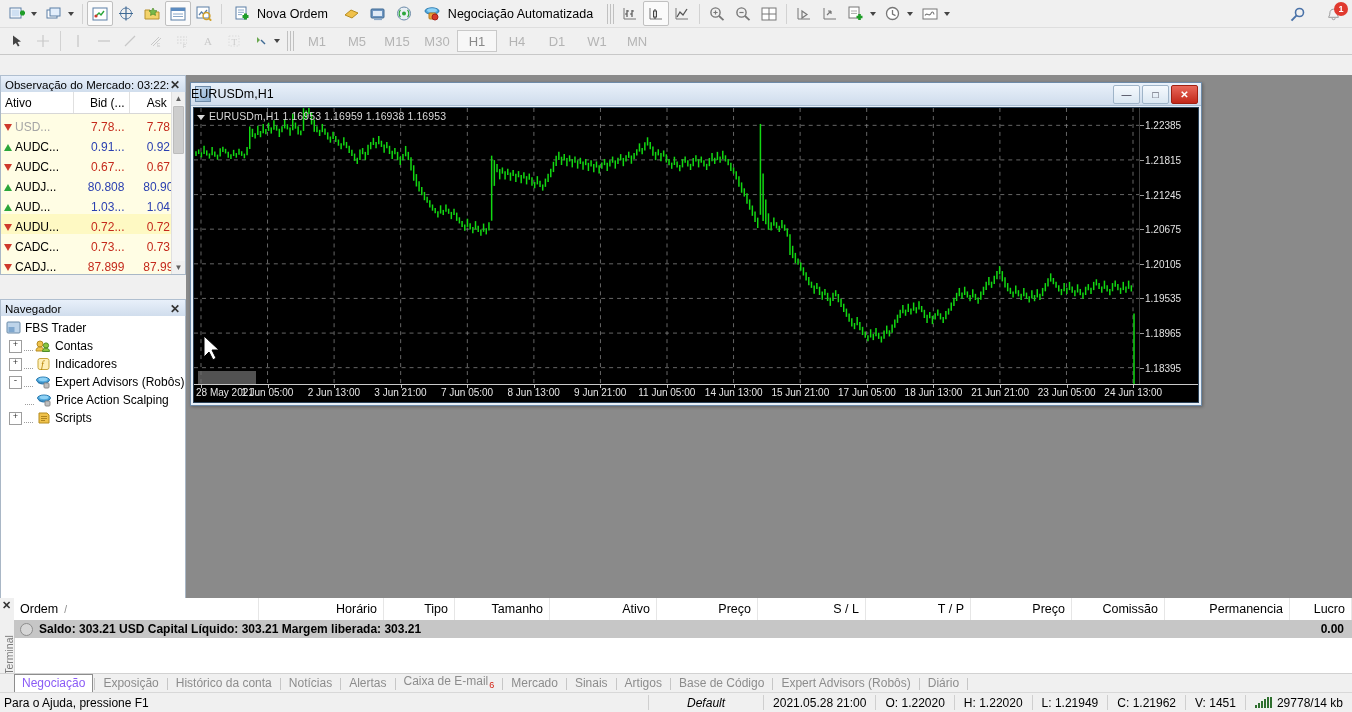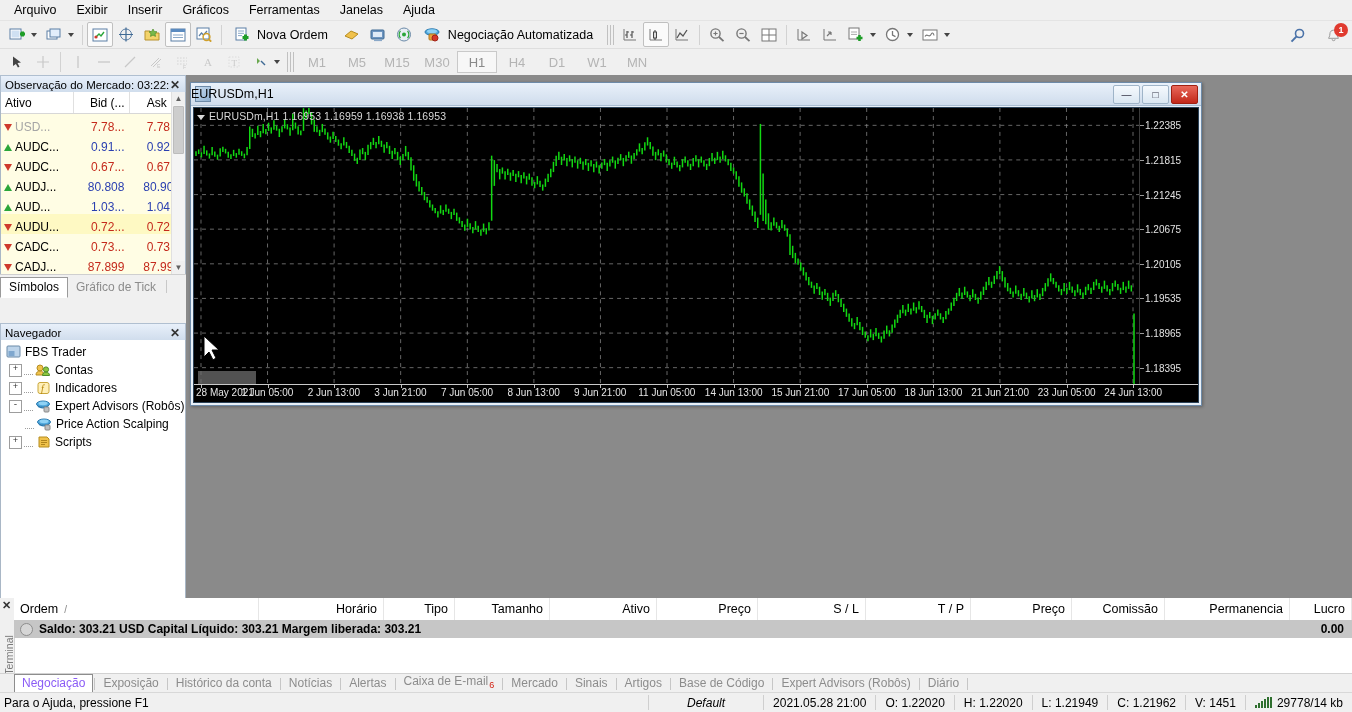--- a/index.html
+++ b/index.html
@@ -91,21 +91,21 @@
   .sc-arrow{height:13px;display:flex;align-items:center;justify-content:center;font-size:8px;color:#606060;background:#f0f0f0;}
   .sc-thumb{position:absolute;left:1px;right:1px;top:14px;height:46px;background:#cdcdcd;border:1px solid #bcbcbc;border-radius:1px;}
   .sc-arrow-b{position:absolute;bottom:0;left:0;right:0;height:13px;display:flex;align-items:center;justify-content:center;font-size:8px;color:#606060;background:#f0f0f0;}
 
   .tabstrip{position:absolute;left:0;bottom:0;height:22px;width:186px;display:flex;align-items:flex-end;background:#f0f0f0;border-top:1px solid #cfcfcf;}
   .tab{font-size:12px;padding:2px 8px 3px;color:#8c8c8c;cursor:default;white-space:nowrap;}
   .tab.sel{color:#000;background:#fff;border:1px solid #9a9a9a;border-bottom:1px solid #fff;position:relative;top:1px;}
   .tab-div{width:1px;height:13px;background:#c8c8c8;align-self:center;margin:0 2px;}
 
   
-  .nav{position:absolute;left:0;top:224px;width:186px;bottom:0;margin-top:24px;}
+  .nav{position:absolute;left:0;top:224px;width:186px;bottom:0;}
   .nav-body{position:absolute;left:0;top:17px;right:0;bottom:22px;background:#fff;border:1px solid #a9b7c6;border-top:none;overflow:hidden;padding-top:3px;}
   .tree-row{display:flex;align-items:center;height:18px;font-size:12px;white-space:nowrap;padding-left:4px;}
   .exp{width:11px;height:11px;border:1px solid #9d9d9d;background:#fff;font-size:9px;line-height:9px;
     text-align:center;color:#333;margin-right:2px;flex:none;font-family:"Liberation Mono",monospace;}
   .dots{width:9px;border-bottom:1px dotted #9d9d9d;height:9px;margin-right:2px;flex:none;}
   .ind-1{width:4px;flex:none;}
   .ind-2{width:20px;flex:none;}
   .nicon{width:16px;height:15px;margin-right:4px;flex:none;display:flex;align-items:center;justify-content:center;}
 
   
@@ -166,29 +166,20 @@
   .sb-left{padding-left:4px;flex:1;white-space:nowrap;}
   .sb-cell{padding:0 9px;border-left:1px solid #cfcfcf;height:15px;display:flex;align-items:center;white-space:nowrap;}
   .sigbars{display:flex;align-items:flex-end;gap:1px;height:11px;margin-right:5px;}
   .sigbars i{width:2px;background:#2f6f2f;display:block;}
 </style>
 </head>
 <body>
 
 <div class="app">
 
-  <div class="menubar">
-    <div class="mi">Arquivo</div>
-    <div class="mi">Exibir</div>
-    <div class="mi">Inserir</div>
-    <div class="mi">Gráficos</div>
-    <div class="mi">Ferramentas</div>
-    <div class="mi">Janelas</div>
-    <div class="mi">Ajuda</div>
-  </div>
 
   <div class="toolbar">
     <div class="tbtn">
       <svg width="17" height="15" viewBox="0 0 17 15">
           <rect x="1" y="2" width="11" height="10" fill="#fff" stroke="#5b7ea5"></rect>
           <rect x="2.5" y="3.5" width="8" height="7" fill="#cfe0f2"></rect>
           <path d="M11 7h5M13.5 4.5v5" stroke="#1f9d28" stroke-width="3"></path>
         </svg>
     </div>
     <div class="caret"></div>
@@ -518,25 +509,20 @@
                 <div class="bid red">87.899</div>
                 <div class="ask red">87.999</div>
               </div>
               <div class="mw-row"></div>
             </div>
           <div class="mw-scroll">
             <div class="sc-arrow">▲</div>
             <div class="sc-thumb"></div>
             <div class="sc-arrow-b">▼</div>
           </div>
-        </div>
-        <div class="tabstrip">
-          <div class="tab sel">Símbolos</div>
-          <div class="tab">Gráfico de Tick</div>
-          <div class="tab-div"></div>
         </div>
       </div>
 
       <div class="nav">
         <div class="panel-title">
           <span class="pt-text">Navegador</span>
           <span class="xbtn">✕</span>
         </div>
         <div class="nav-body">
           <div id="nav-tree">

